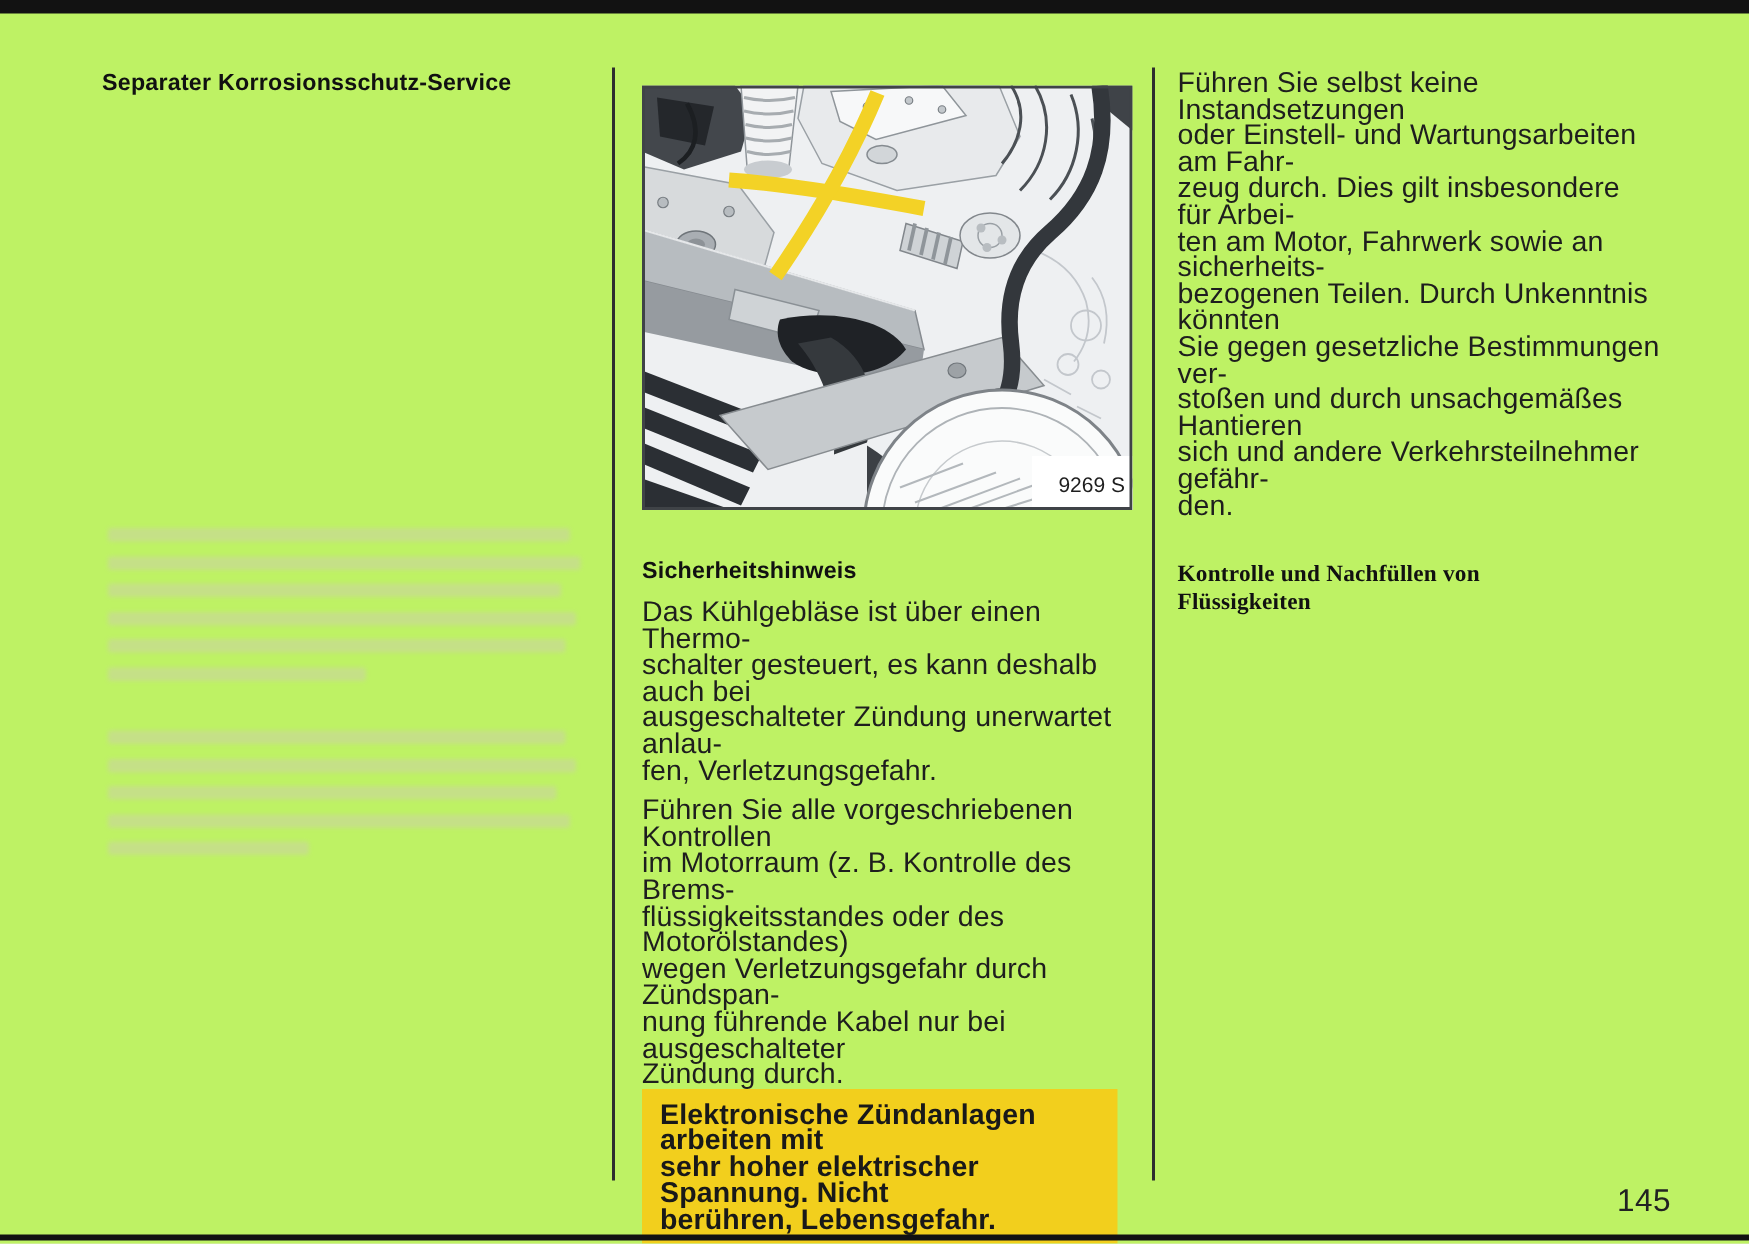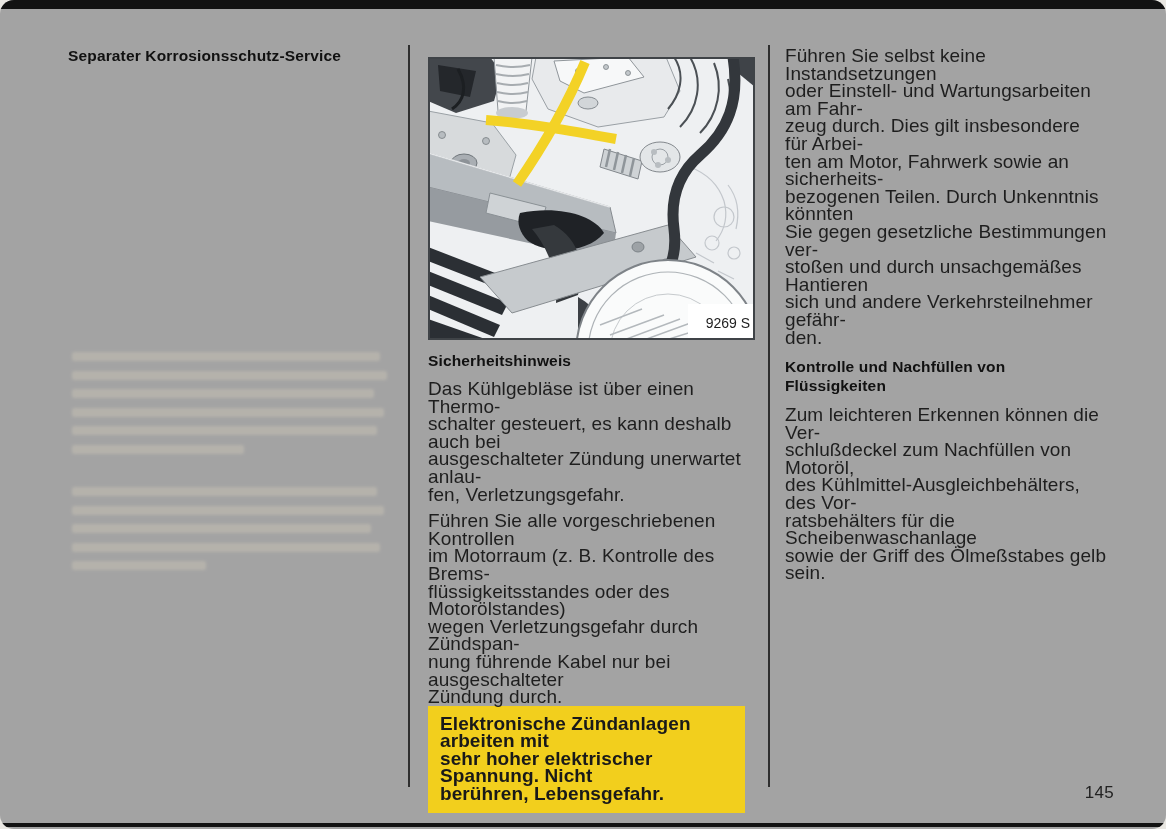--- a/index.html
+++ b/index.html
@@ -1,25 +1,24 @@
 <!DOCTYPE html>
 <html><head>
 <meta charset="utf-8">
 <title>Document</title>
 <style>
   html,body{margin:0;padding:0;}
   body{background:#e9e7e2;}
   .page{
     position:relative;
     width:1166px;height:829px;
-    background:#a3a3a3;
+    background:#bef264;
     overflow:hidden;
     font-family:"Liberation Sans","DejaVu Sans",sans-serif;
     color:#1e1e1e;
-    border-radius:14px;
   }
   .bar-top{position:absolute;top:0;left:0;width:100%;height:9px;background:#121212;}
   .bar-bottom{position:absolute;bottom:2px;left:0;width:100%;height:4px;background:#121212;}
   .divider{position:absolute;top:45px;height:742px;width:2px;background:#2e2e2e;}
   .divider.d1{left:408px;}
   .divider.d2{left:768px;}
   .col{position:absolute;top:45px;}
   .col-left{left:68px;width:325px;}
   .col-mid{left:428px;top:57px;width:327px;}
   .col-right{left:785px;width:322px;}
@@ -28,37 +27,37 @@
     font-weight:bold;color:#111;letter-spacing:.15px;
   }
   .lines{
     white-space:pre-line;
     font-size:19px;line-height:17.6px;letter-spacing:.1px;
     margin:0;color:#1e1e1e;
   }
   .col-left h2{margin:2px 0 0 0;}
   .col-left .body{margin-top:1px;}
   .col-right .p1{margin-top:2px;}
-  .col-right h2{margin-top:12px;line-height:18.5px;white-space:pre-line;}
+  .col-right h2{margin-top:28px;line-height:18.5px;white-space:pre-line;font-family:Liberation Serif, serif;}
   .col-right .p2{margin-top:11px;}
   figure{margin:0;position:relative;width:266px;height:283px;}
   figure svg{display:block;width:327px;height:283px;}
-  .col-mid h2{margin-top:12px;}
+  .col-mid h2{margin-top:32px;}
   .col-mid .p1{margin-top:9px;}
   .col-mid .p2{margin-top:10px;}
   .warnbox{
     width:293px;
     background:#f2cf1d;
     padding:9px 12px 10px 12px;
     font-weight:bold;
   }
   .warnbox .lines{color:#191919;}
   .page-number{
-    position:absolute;right:52px;bottom:26px;
-    font-size:17px;color:#222;letter-spacing:.3px;text-align:right;
+    position:absolute;right:52px;bottom:16px;
+    font-size:21px;color:#222;letter-spacing:.3px;text-align:right;
   }
   
   .ghost{position:absolute;left:72px;top:352px;width:318px;pointer-events:none;}
   .ghost .gl{
     height:9px;border-radius:2px;background:#cfc8b8;
     opacity:.42;filter:blur(1.4px);margin-bottom:9.5px;
   }
   .ghost .gap{height:24px;}
 </style>
 </head>
@@ -226,22 +225,17 @@
 oder Einstell- und Wartungsarbeiten am Fahr-
 zeug durch. Dies gilt insbesondere für Arbei-
 ten am Motor, Fahrwerk sowie an sicherheits-
 bezogenen Teilen. Durch Unkenntnis könnten
 Sie gegen gesetzliche Bestimmungen ver-
 stoßen und durch unsachgemäßes Hantieren
 sich und andere Verkehrsteilnehmer gefähr-
 den.</p>
     <h2>Kontrolle und Nachfüllen von
 Flüssigkeiten</h2>
-    <p class="lines p2">Zum leichteren Erkennen können die Ver-
-schlußdeckel zum Nachfüllen von Motoröl,
-des Kühlmittel-Ausgleichbehälters, des Vor-
-ratsbehälters für die Scheibenwaschanlage
-sowie der Griff des Ölmeßstabes gelb sein.</p>
   </section>
 
   <div class="page-number">145</div>
   <div class="bar-bottom"></div>
 </div>
 
 </body></html>

